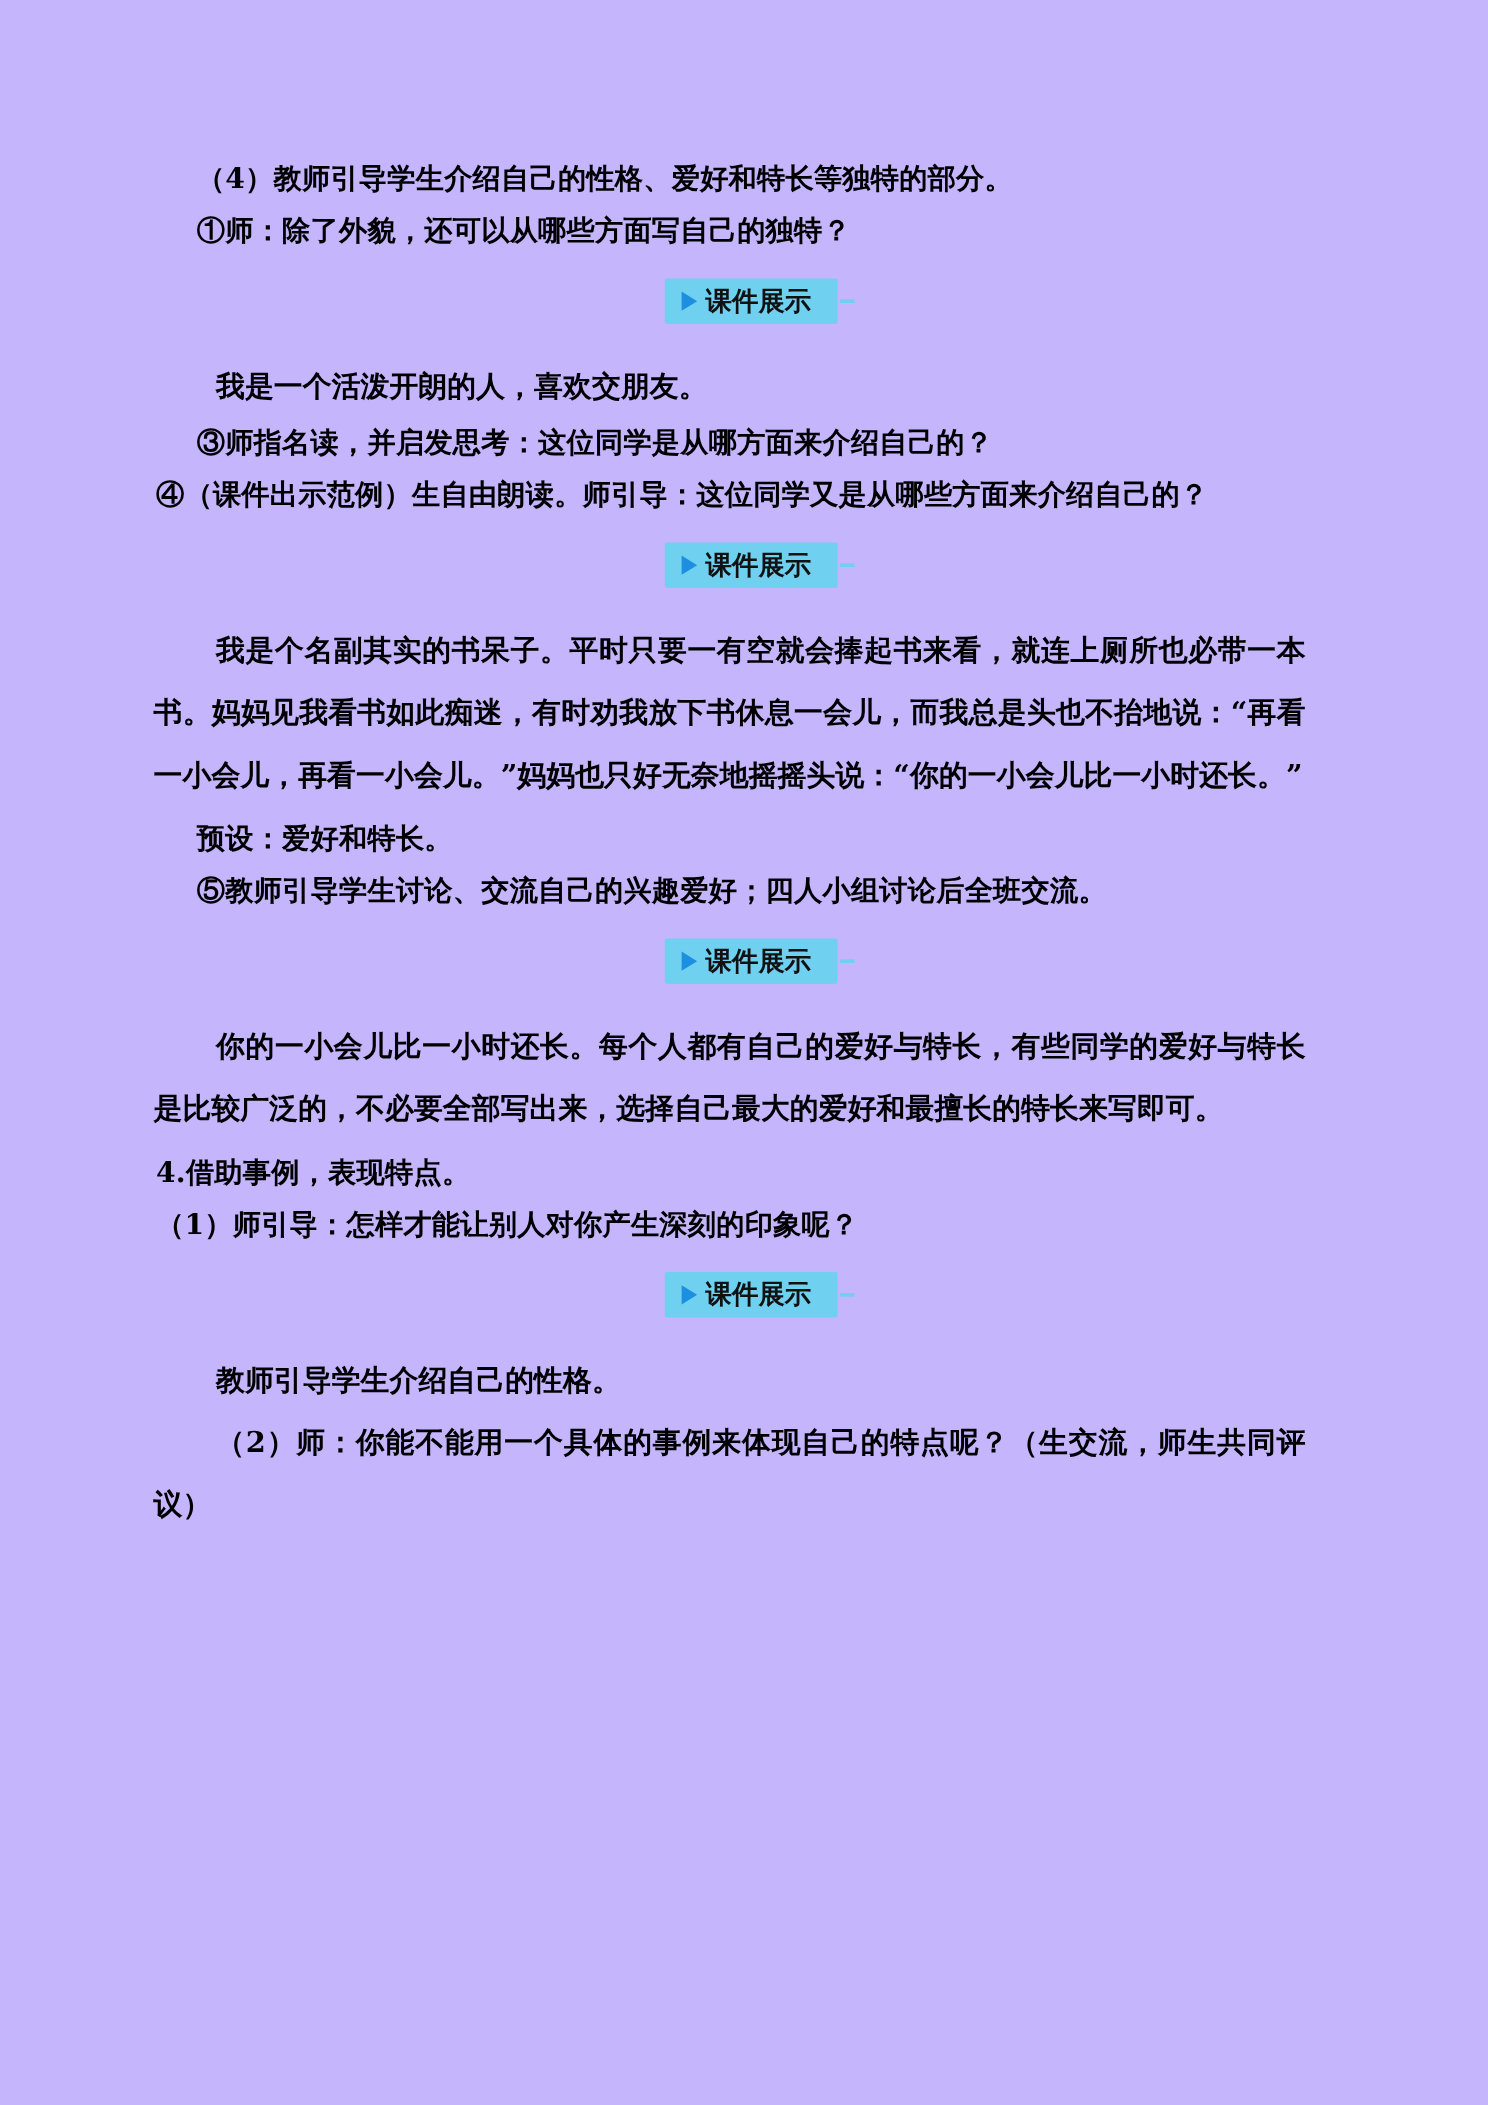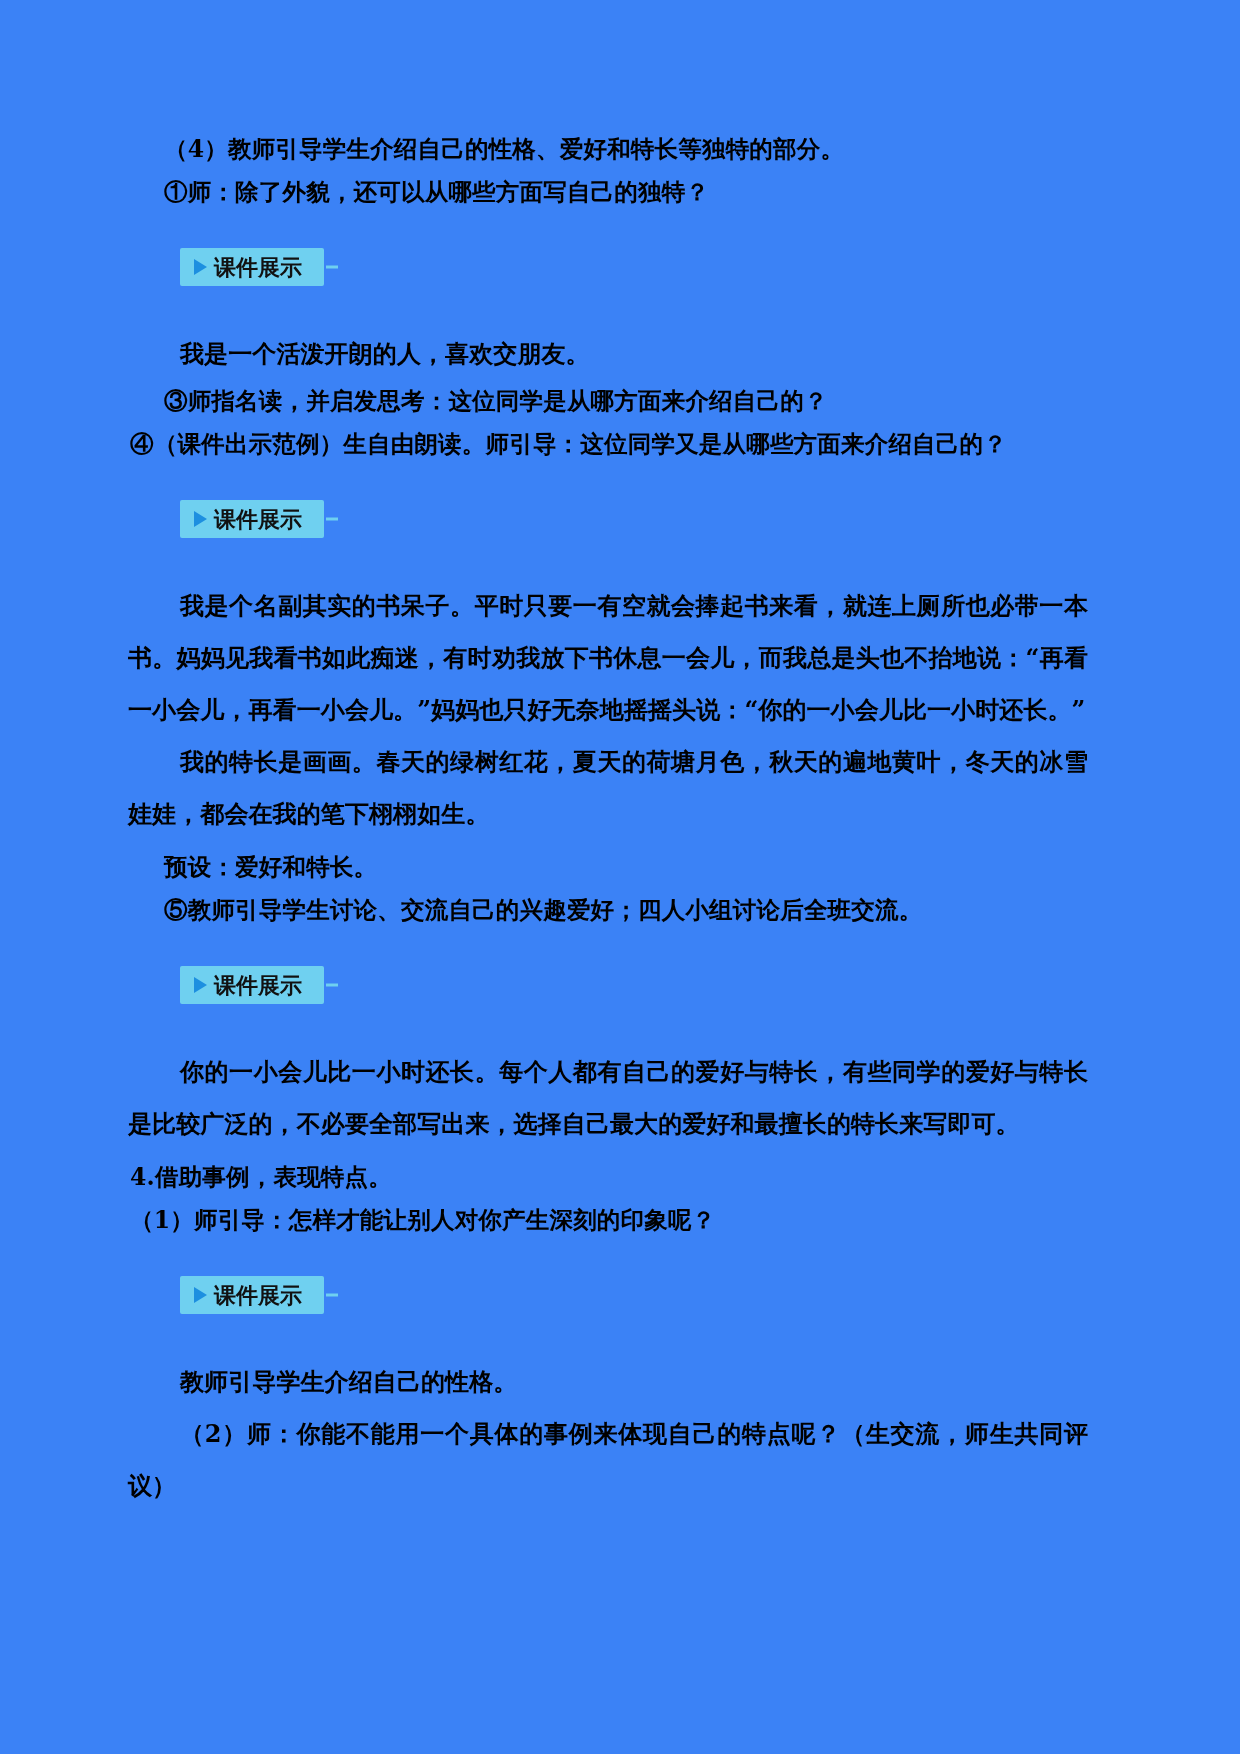--- a/index.html
+++ b/index.html
@@ -10,21 +10,21 @@
   body {
     width: 1240px;
     height: 1754px;
     font-family: "DejaVu Sans", "Liberation Sans", sans-serif;
     -webkit-font-smoothing: none;
   }
   .page {
     position: relative;
     width: 1240px;
     height: 1754px;
-    background: #3b82f6;
+    background: #c4b5fd;
     box-sizing: border-box;
     padding: 128px 150px 0 128px;
   }
   .doc {
     width: 960px;
   }
   
   .line {
     color: #000000;
     font-weight: bold;
@@ -79,21 +79,21 @@
   }
   .banner .tail {
     position: absolute;
     right: -14px;
     top: 50%;
     width: 12px;
     height: 3px;
     background: #6FD0F0;
     transform: translateY(-50%);
   }
-  .banner-wrap { margin: 16px; padding: 0; }
+  .banner-wrap { margin: 0; padding: 0; text-align: center; }
 
   .sp-6  { height: 6px; }
   .sp-18 { height: 18px; }
   .sp-26 { height: 26px; }
 </style>
 </head>
 <body>
 
 <div class="page">
   <div class="doc">
@@ -123,21 +123,20 @@
       <span class="banner">
         <span class="tri"></span>
         <span>课件展示</span>
         <span class="tail"></span>
       </span>
     </div>
 
     <div class="sp-26"></div>
 
     <div class="para">我是个名副其实的书呆子。平时只要一有空就会捧起书来看，就连上厕所也必带一本书。妈妈见我看书如此痴迷，有时劝我放下书休息一会儿，而我总是头也不抬地说：“再看一小会儿，再看一小会儿。”妈妈也只好无奈地摇摇头说：“你的一小会儿比一小时还长。”</div>
-    <div class="para">我的特长是画画。春天的绿树红花，夏天的荷塘月色，秋天的遍地黄叶，冬天的冰雪娃娃，都会在我的笔下栩栩如生。</div>
 
     <div class="sp-6"></div>
 
     <div class="line lvl1">预设：爱好和特长。</div>
     <div class="line lvl1">⑤教师引导学生讨论、交流自己的兴趣爱好；四人小组讨论后全班交流。</div>
 
     <div class="sp-18"></div>
 
     <div class="banner-wrap">
       <span class="banner">

